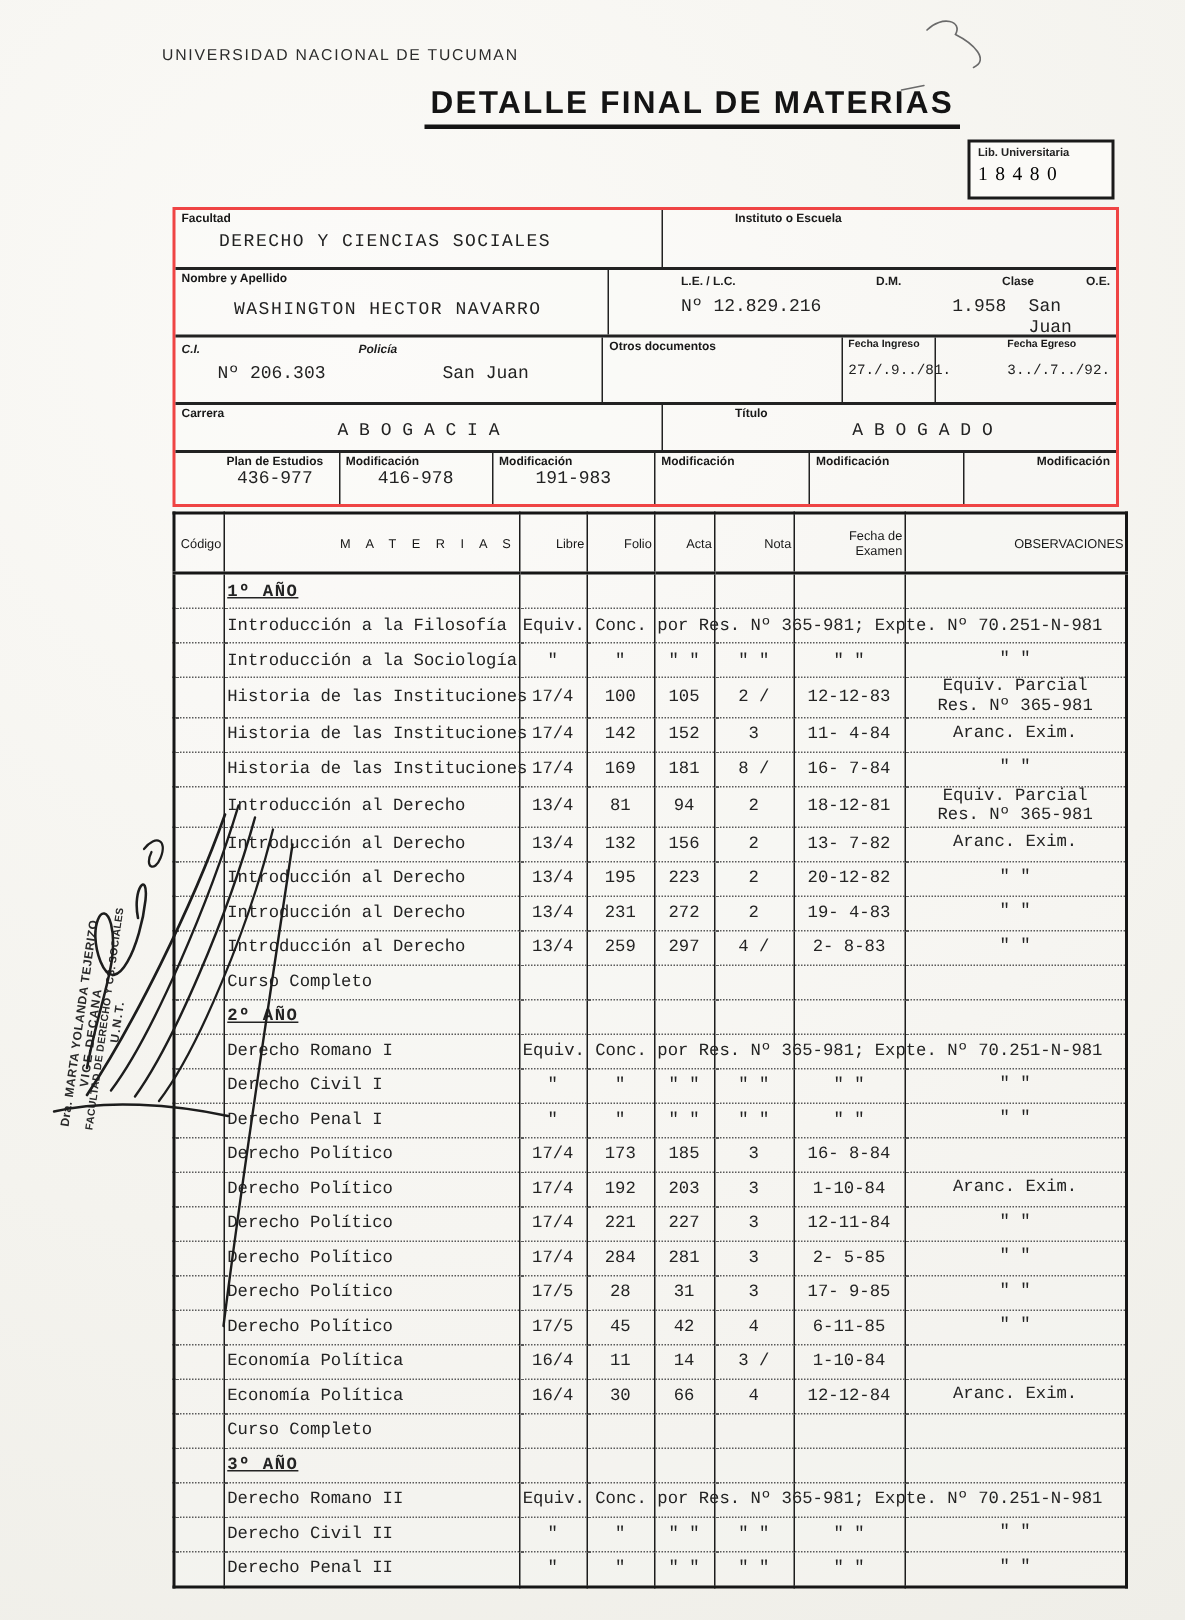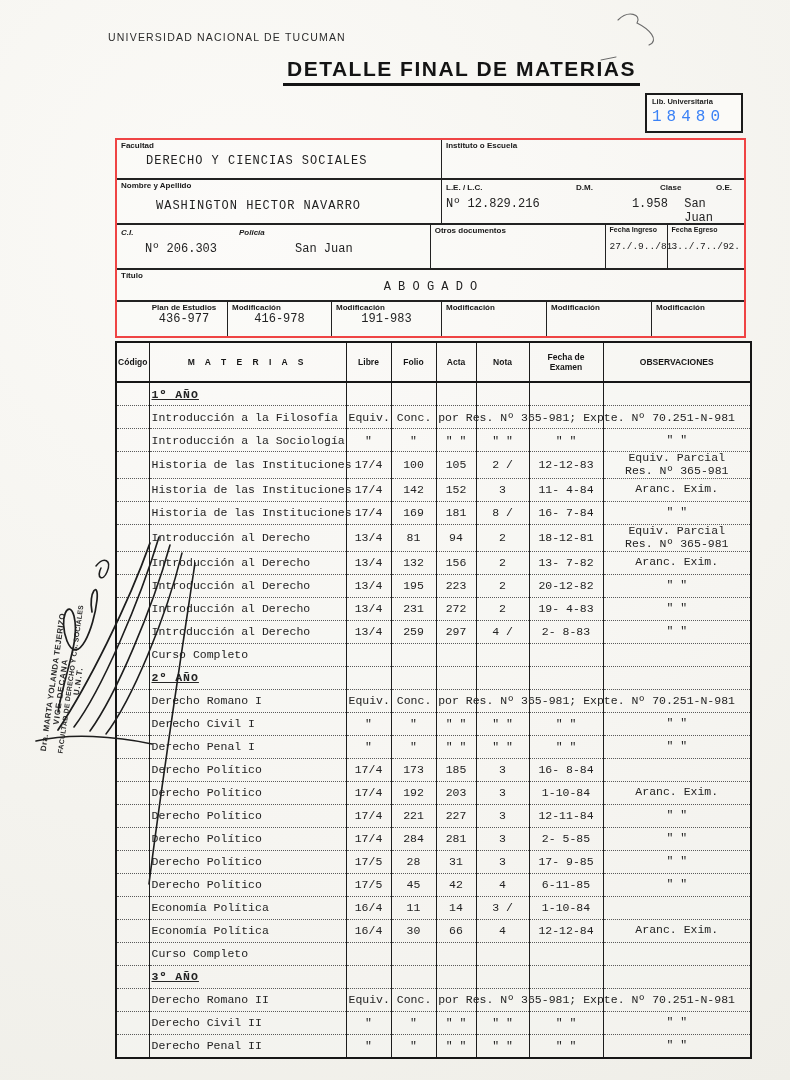--- a/index.html
+++ b/index.html
@@ -14,46 +14,46 @@
   .doc-title{
     position:absolute;left:283px;top:57px;font-size:21px;font-weight:800;letter-spacing:1.5px;
     color:#141414;border-bottom:3px solid #141414;padding:0 4px 2px 4px;
     font-family:"Liberation Sans", sans-serif;
   }
   .lib-box{
     position:absolute;left:645px;top:93px;width:98px;height:40px;
     border:2px solid #1a1a1a;background:#fbfaf7;box-sizing:border-box;padding:2px 5px;
   }
   .lib-box .lbl{font-size:7.5px;font-weight:bold;color:#222;}
-  .lib-box .num{font-family:Liberation Mono, monospace;font-size:16px;letter-spacing:5px;margin-top:2px;color:#3b82f6;}
+  .lib-box .num{font-family:Liberation Serif, serif;font-size:13px;letter-spacing:5px;margin-top:2px;color:#000000;}
   
   .form{
     position:absolute;left:115px;top:138px;width:631px;border:2px solid #ef4444;box-sizing:border-box;background:rgba(255,255,255,0.25);
   }
   .frow{display:flex;border-bottom:2px solid #222;box-sizing:border-box;}
   .frow:last-child{border-bottom:none;}
   .fcell{box-sizing:border-box;border-right:1.5px solid #222;padding:1px 4px;position:relative;}
-  .fcell:last-child{border-right:none;}
+  .fcell:last-child{border-right:none;margin-left:44px;}
   .flabel{font-size:8px;font-weight:bold;color:#181818;}
   .fvalue{font-family:"Liberation Mono", monospace;font-size:12px;color:#222;}
   .typed-caps{letter-spacing:1px;}
   .r1{height:40px;} .r2{height:45px;} .r3{height:45px;} .r4{height:32px;} .r5{height:34px;}
   .w-left{width:325px;} .w-right{width:302px;flex:1;}
   .inline-labels{display:flex;}
   .inline-labels span{font-size:8px;font-weight:bold;}
   .inline-vals{display:flex;margin-top:5px;}
   .ctr{text-align:center;}
   
   table.mat{
     position:absolute;left:115px;top:341px;width:635px;border-collapse:collapse;table-layout:fixed;
     border:2.5px solid #161616;background:rgba(255,255,255,0.2);
   }
   table.mat th{
     border:1.5px solid #1c1c1c;border-bottom:2.5px solid #161616;height:38px;
-    font-size:8.5px;font-weight:bold;color:#161616;text-align:center;vertical-align:middle;
+    font-size:8.5px;font-weight:normal;color:#161616;text-align:right;vertical-align:middle;
     white-space:pre-line;padding:0 1px;
   }
   table.mat td{
     border-left:1.5px solid #1c1c1c;border-right:1.5px solid #1c1c1c;
     font-family:"Liberation Mono", monospace;font-size:11.5px;color:#232323;
     height:22px;vertical-align:middle;padding:0 2px;overflow:visible;
   }
   table.mat tr.body-row{border-bottom:1px dotted #5a5a5a;}
   td.materia{text-align:left;padding-left:5px;white-space:nowrap;}
   td.codigo,td.libre,td.folio,td.acta,td.nota,td.fecha,td.obs{text-align:center;white-space:nowrap;}
@@ -136,20 +136,24 @@
       <div class="flabel" style="font-size:7px;">Fecha Ingreso</div>
       <div class="fvalue" style="font-size:9.5px;margin-top:8px;">27./.9../81.</div>
     </div>
     <div class="fcell" style="flex:1;">
       <div class="flabel" style="font-size:7px;">Fecha Egreso</div>
       <div class="fvalue" style="font-size:9.5px;margin-top:8px;">3../.7../92.</div>
     </div>
   </div>
 
   <div class="frow r4">
+    <div class="fcell w-left">
+      <div class="flabel">Carrera</div>
+      <div class="fvalue ctr" style="margin-top:0;">A B O G A C I A</div>
+    </div>
     <div class="fcell w-right">
       <div class="flabel">Título</div>
       <div class="fvalue ctr">A B O G A D O</div>
     </div>
   </div>
 
   <div class="frow r5" style="border-bottom:none;">
     <div class="fcell ctr" style="width:111px;padding-left:28px;">
       <div class="flabel">Plan de Estudios</div>
       <div class="fvalue">436-977</div>

